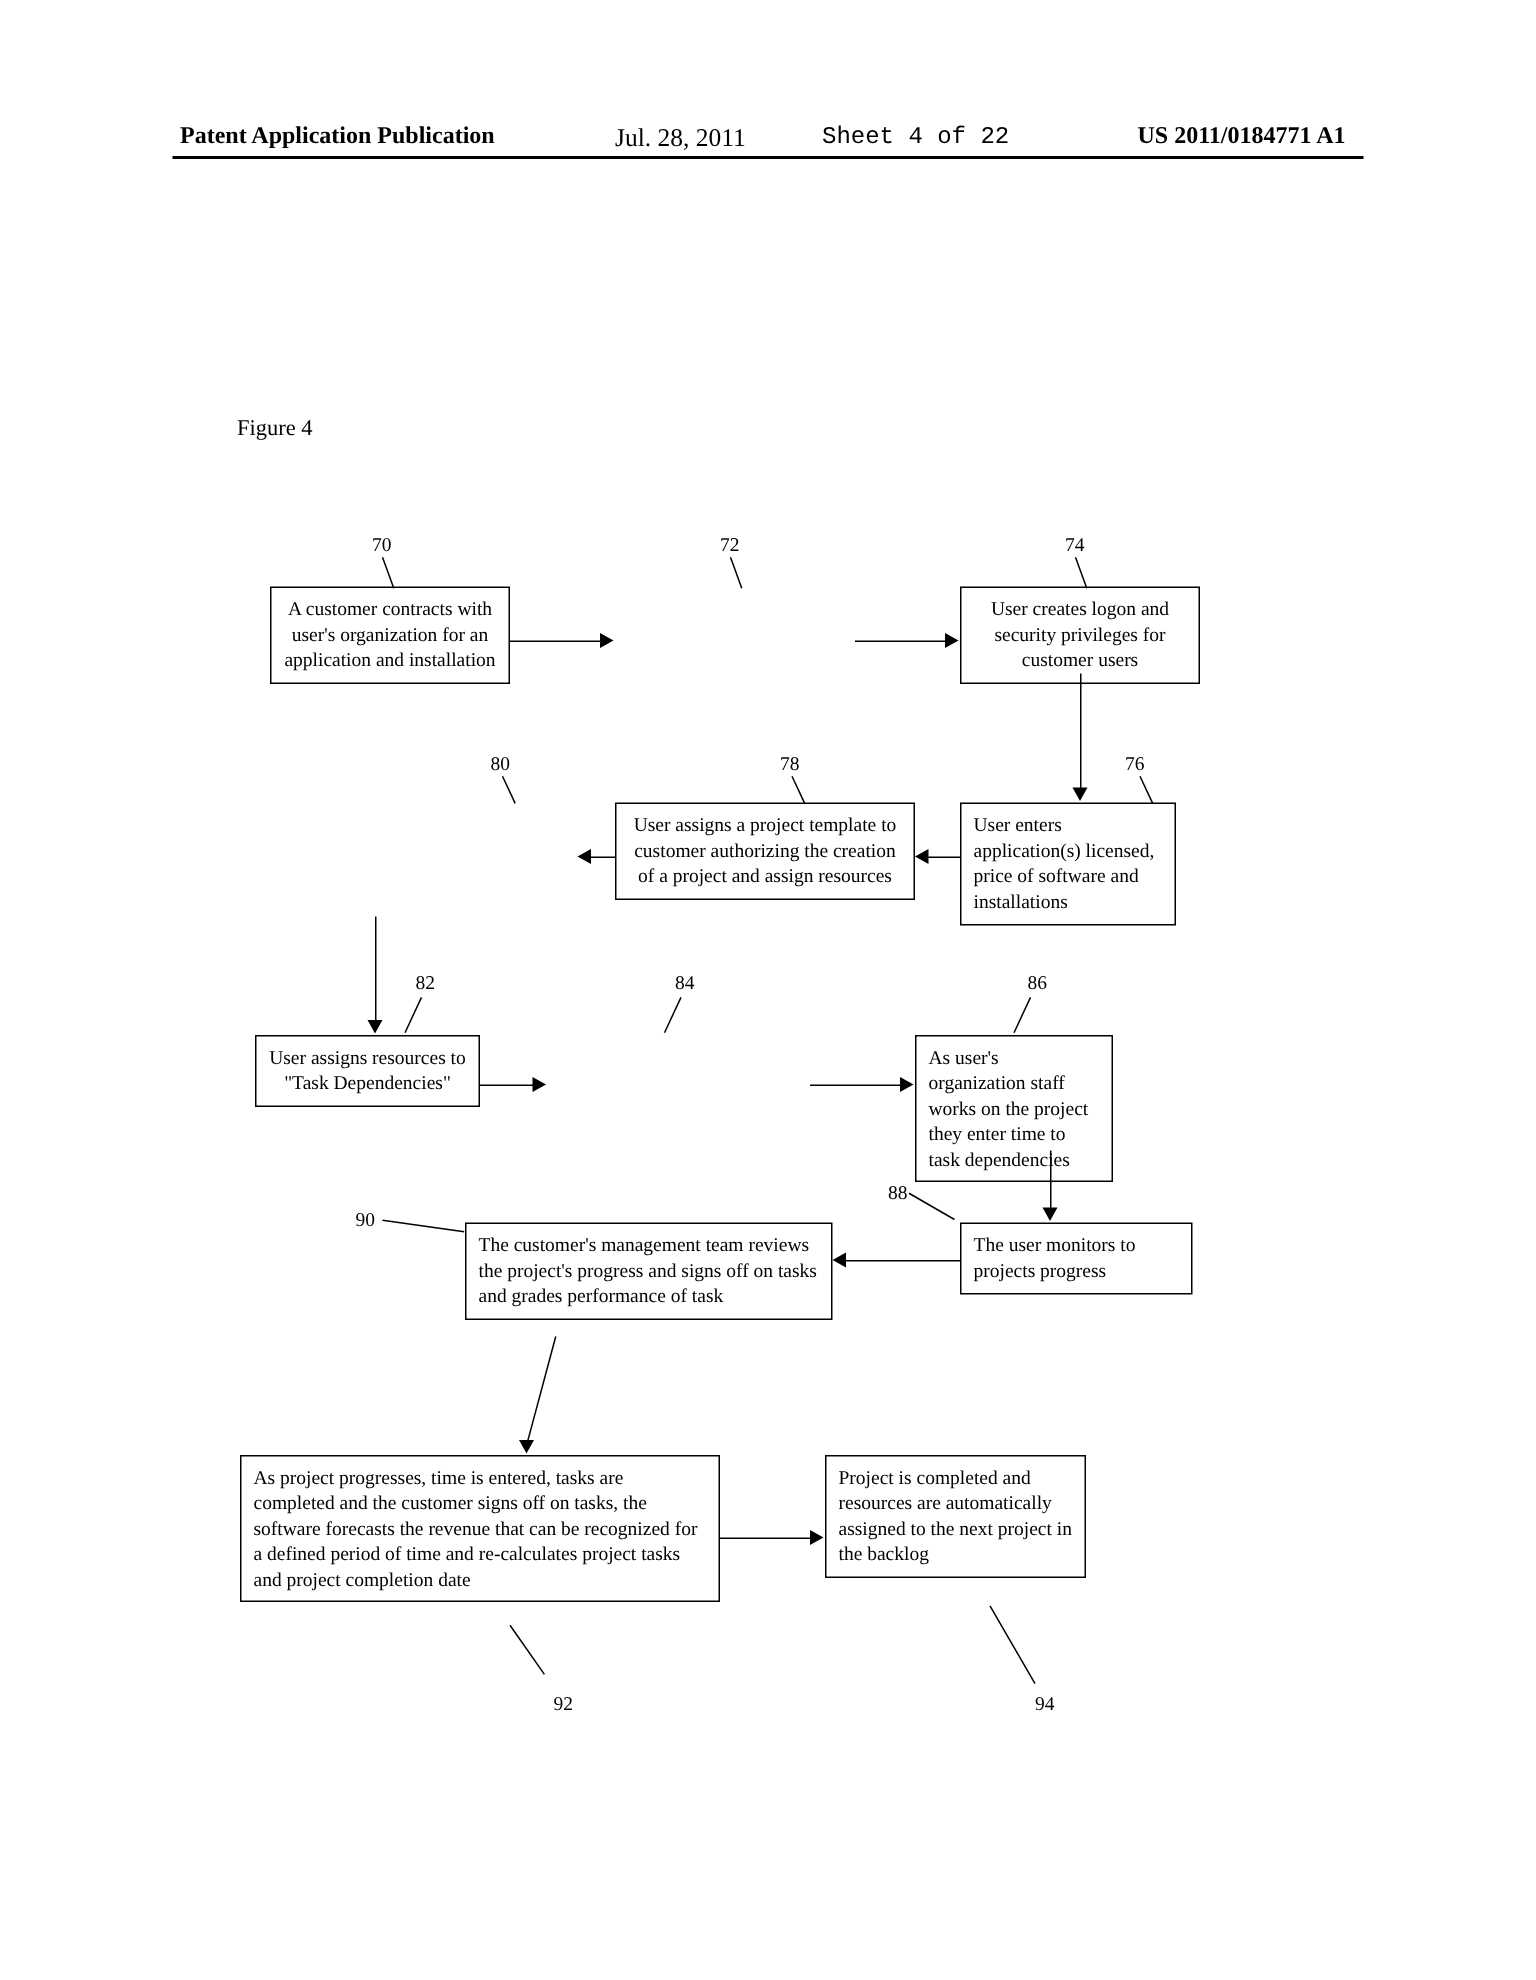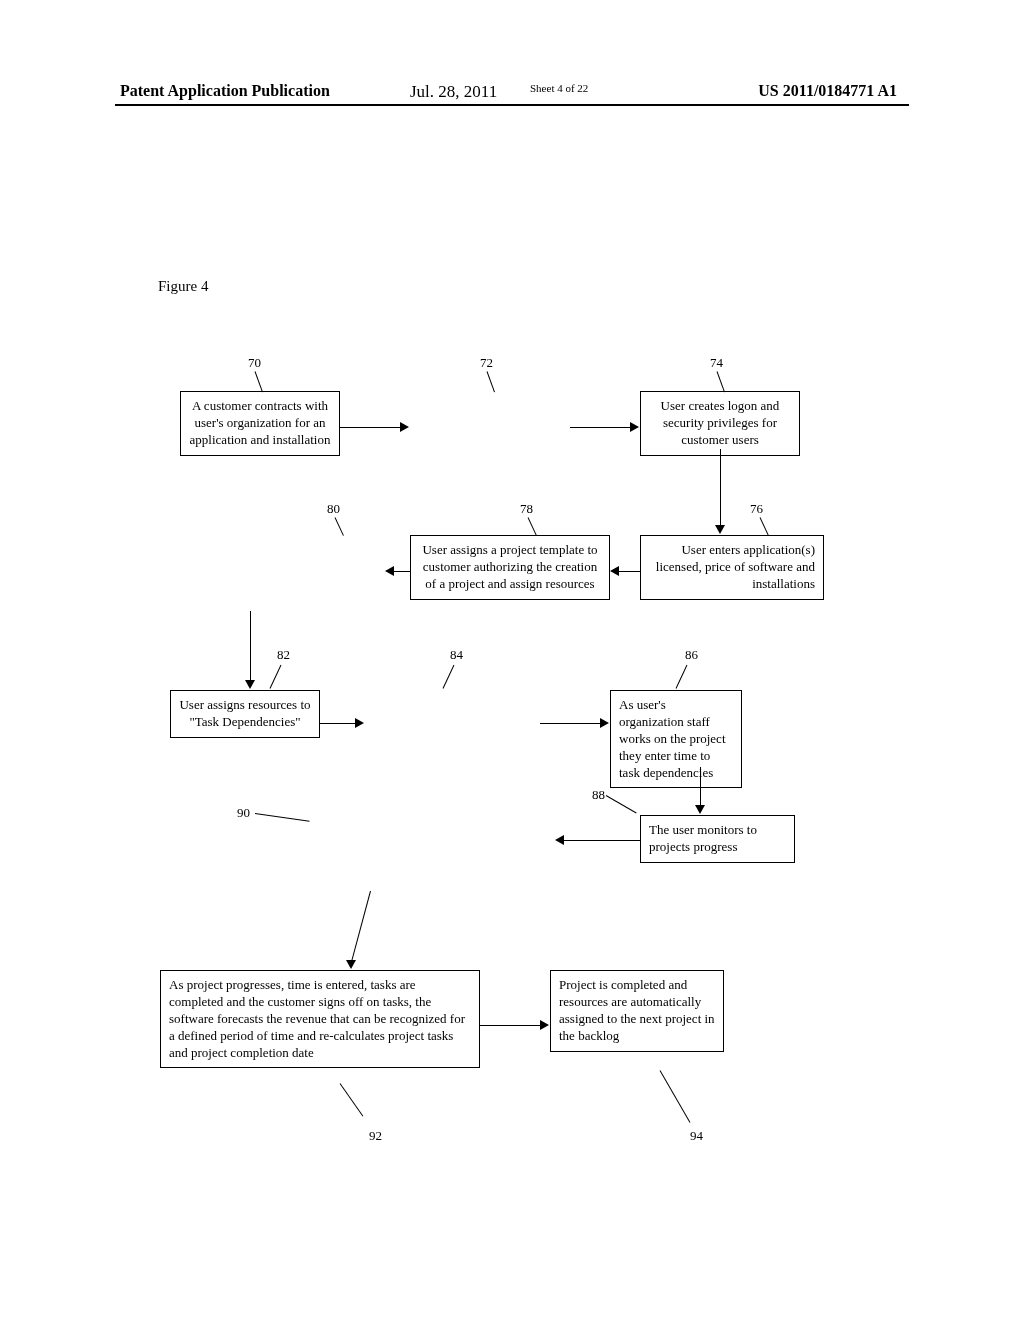--- a/index.html
+++ b/index.html
@@ -7,21 +7,21 @@
       width: 1024px;
       height: 1320px;
       background: #fff;
       font-family: "Times New Roman", Times, serif;
       position: relative;
       color: #000;
     }
     .header { position: absolute; top: 82px; left: 0; width: 100%; }
     .header-left { position: absolute; left: 120px; font-weight: bold; font-size: 16px; }
     .header-center { position: absolute; left: 410px; font-size: 17px; }
-    .header-sheet { position: absolute; left: 530px; font-size: 11px; }
+    .header-sheet { position: absolute; left: 548px; font-size: 16px; font-family: Liberation Mono, monospace; }
     .header-right { position: absolute; right: 127px; font-weight: bold; font-size: 16px; }
     .header-line { position: absolute; top: 104px; left: 115px; width: 794px; height: 2px; background: #000; }
 
     .figure-label { position: absolute; top: 278px; left: 158px; font-size: 15px; }
 
     .diagram { position: absolute; top: 355px; left: 150px; width: 720px; height: 830px; }
     .box {
       position: absolute;
       border: 1px solid #000;
       background: #fff;
@@ -83,21 +83,21 @@
   <div class="leader" style="left:567px; top:16px; width:22px; transform:rotate(70deg);"></div>
 
   <div class="arrow-line" style="left:190px; top:72px; width:62px; height:1px;"></div>
   <div class="arrow-head-right" style="left:250px; top:67px;"></div>
   <div class="arrow-line" style="left:420px; top:72px; width:62px; height:1px;"></div>
   <div class="arrow-head-right" style="left:480px; top:67px;"></div>
 
   <div class="arrow-line" style="left:570px; top:94px; width:1px; height:78px;"></div>
   <div class="arrow-head-down" style="left:565px; top:170px;"></div>
 
-  <div class="box left-align" style="left:490px; top:180px; width:184px;text-align:right;">User enters application(s) licensed, price of software and installations</div>
+  <div class="box left-align" style="left:490px; top:180px; width:144px;">User enters application(s) licensed, price of software and installations</div>
   <div class="box" style="left:260px; top:180px; width:200px;">User assigns a project template to customer authorizing the creation of a project and assign resources</div>
 
   <div class="ref-label" style="left:600px; top:146px;">76</div>
   <div class="leader" style="left:610px; top:162px; width:20px; transform:rotate(65deg);"></div>
   <div class="ref-label" style="left:370px; top:146px;">78</div>
   <div class="leader" style="left:378px; top:162px; width:20px; transform:rotate(65deg);"></div>
   <div class="ref-label" style="left:177px; top:146px;">80</div>
   <div class="leader" style="left:185px; top:162px; width:20px; transform:rotate(65deg);"></div>
 
   <div class="arrow-line" style="left:468px; top:216px; width:22px; height:1px;"></div>
@@ -120,20 +120,21 @@
 
   <div class="arrow-line" style="left:170px; top:368px; width:37px; height:1px;"></div>
   <div class="arrow-head-right" style="left:205px; top:363px;"></div>
   <div class="arrow-line" style="left:390px; top:368px; width:62px; height:1px;"></div>
   <div class="arrow-head-right" style="left:450px; top:363px;"></div>
 
   <div class="arrow-line" style="left:550px; top:412px; width:1px; height:40px;"></div>
   <div class="arrow-head-down" style="left:545px; top:450px;"></div>
 
   <div class="box left-align" style="left:490px; top:460px; width:155px;">The user monitors to projects progress</div>
+  <div class="box left-align" style="left:160px; top:460px; width:245px;">The customer's management team reviews the project's progress and signs off on tasks and grades performance of task</div>
 
   <div class="ref-label" style="left:442px; top:432px;">88</div>
   <div class="leader" style="left:456px; top:440px; width:35px; transform:rotate(30deg);"></div>
   <div class="ref-label" style="left:87px; top:450px;">90</div>
   <div class="leader" style="left:105px; top:458px; width:55px; transform:rotate(8deg);"></div>
 
   <div class="arrow-line" style="left:413px; top:485px; width:77px; height:1px;"></div>
   <div class="arrow-head-left" style="left:405px; top:480px;"></div>
 
   <div class="arrow-line" style="left:220px; top:536px; width:1px; height:75px; transform:rotate(15deg); transform-origin: top;"></div>

